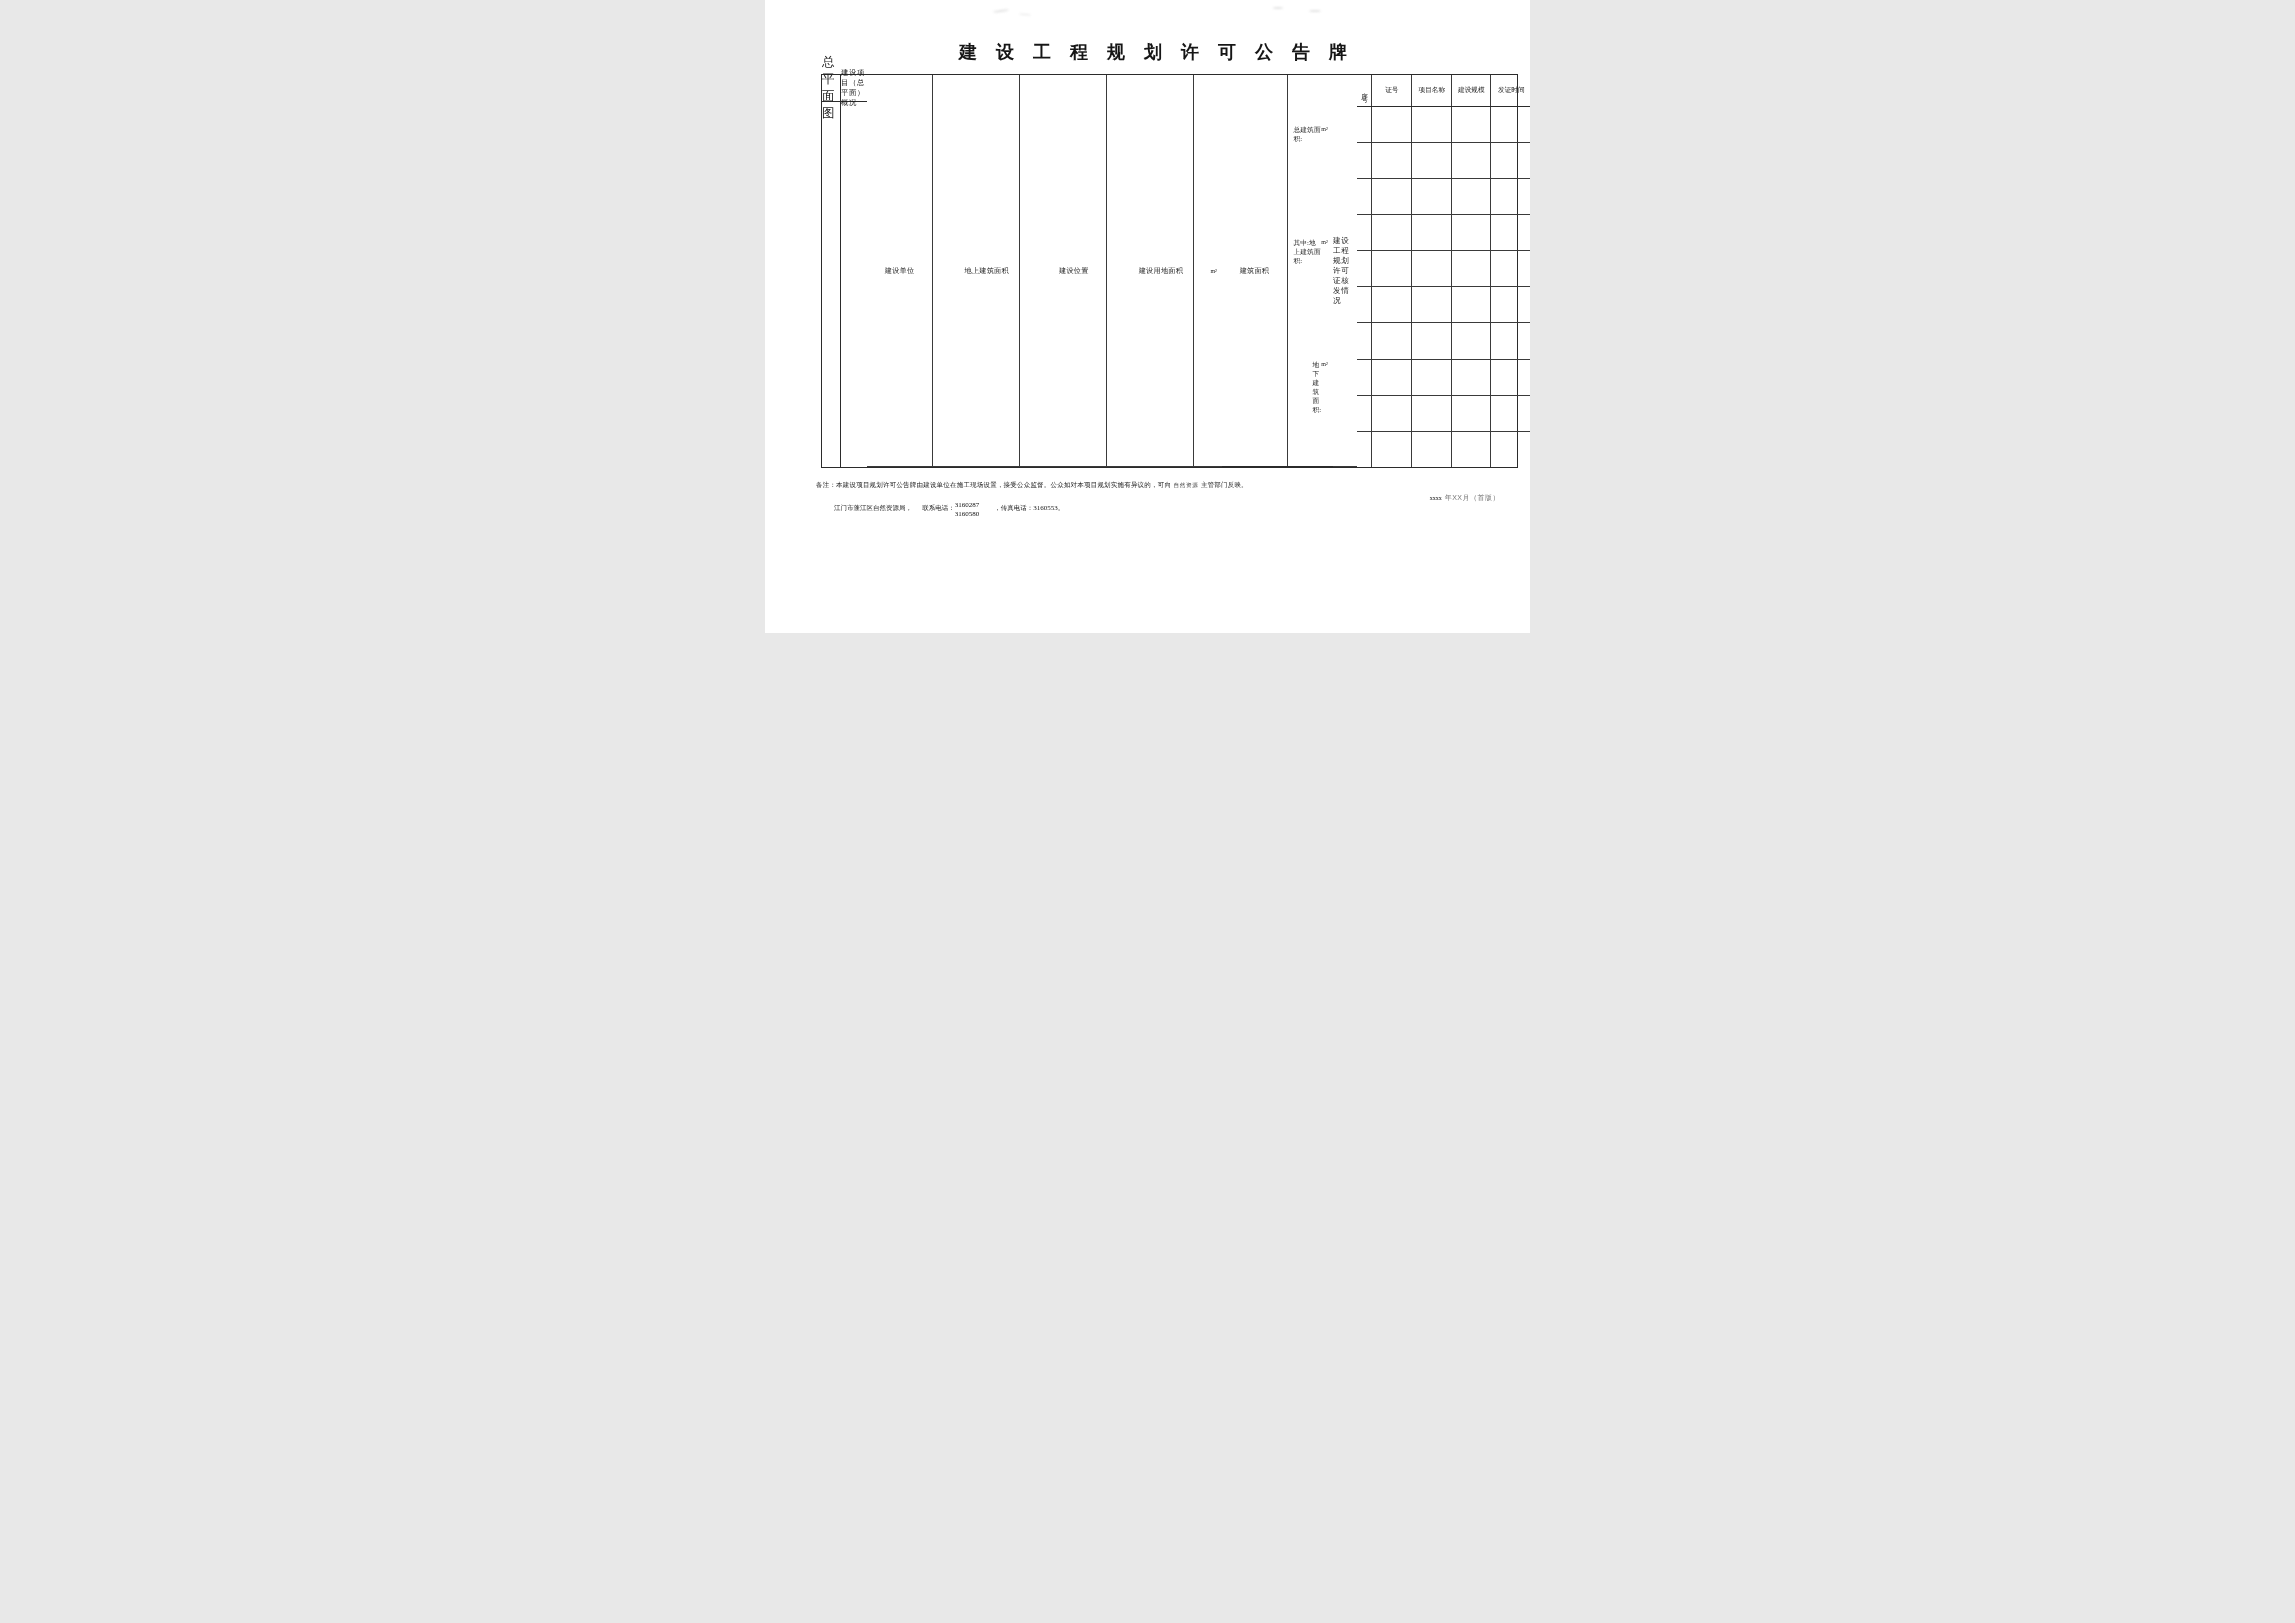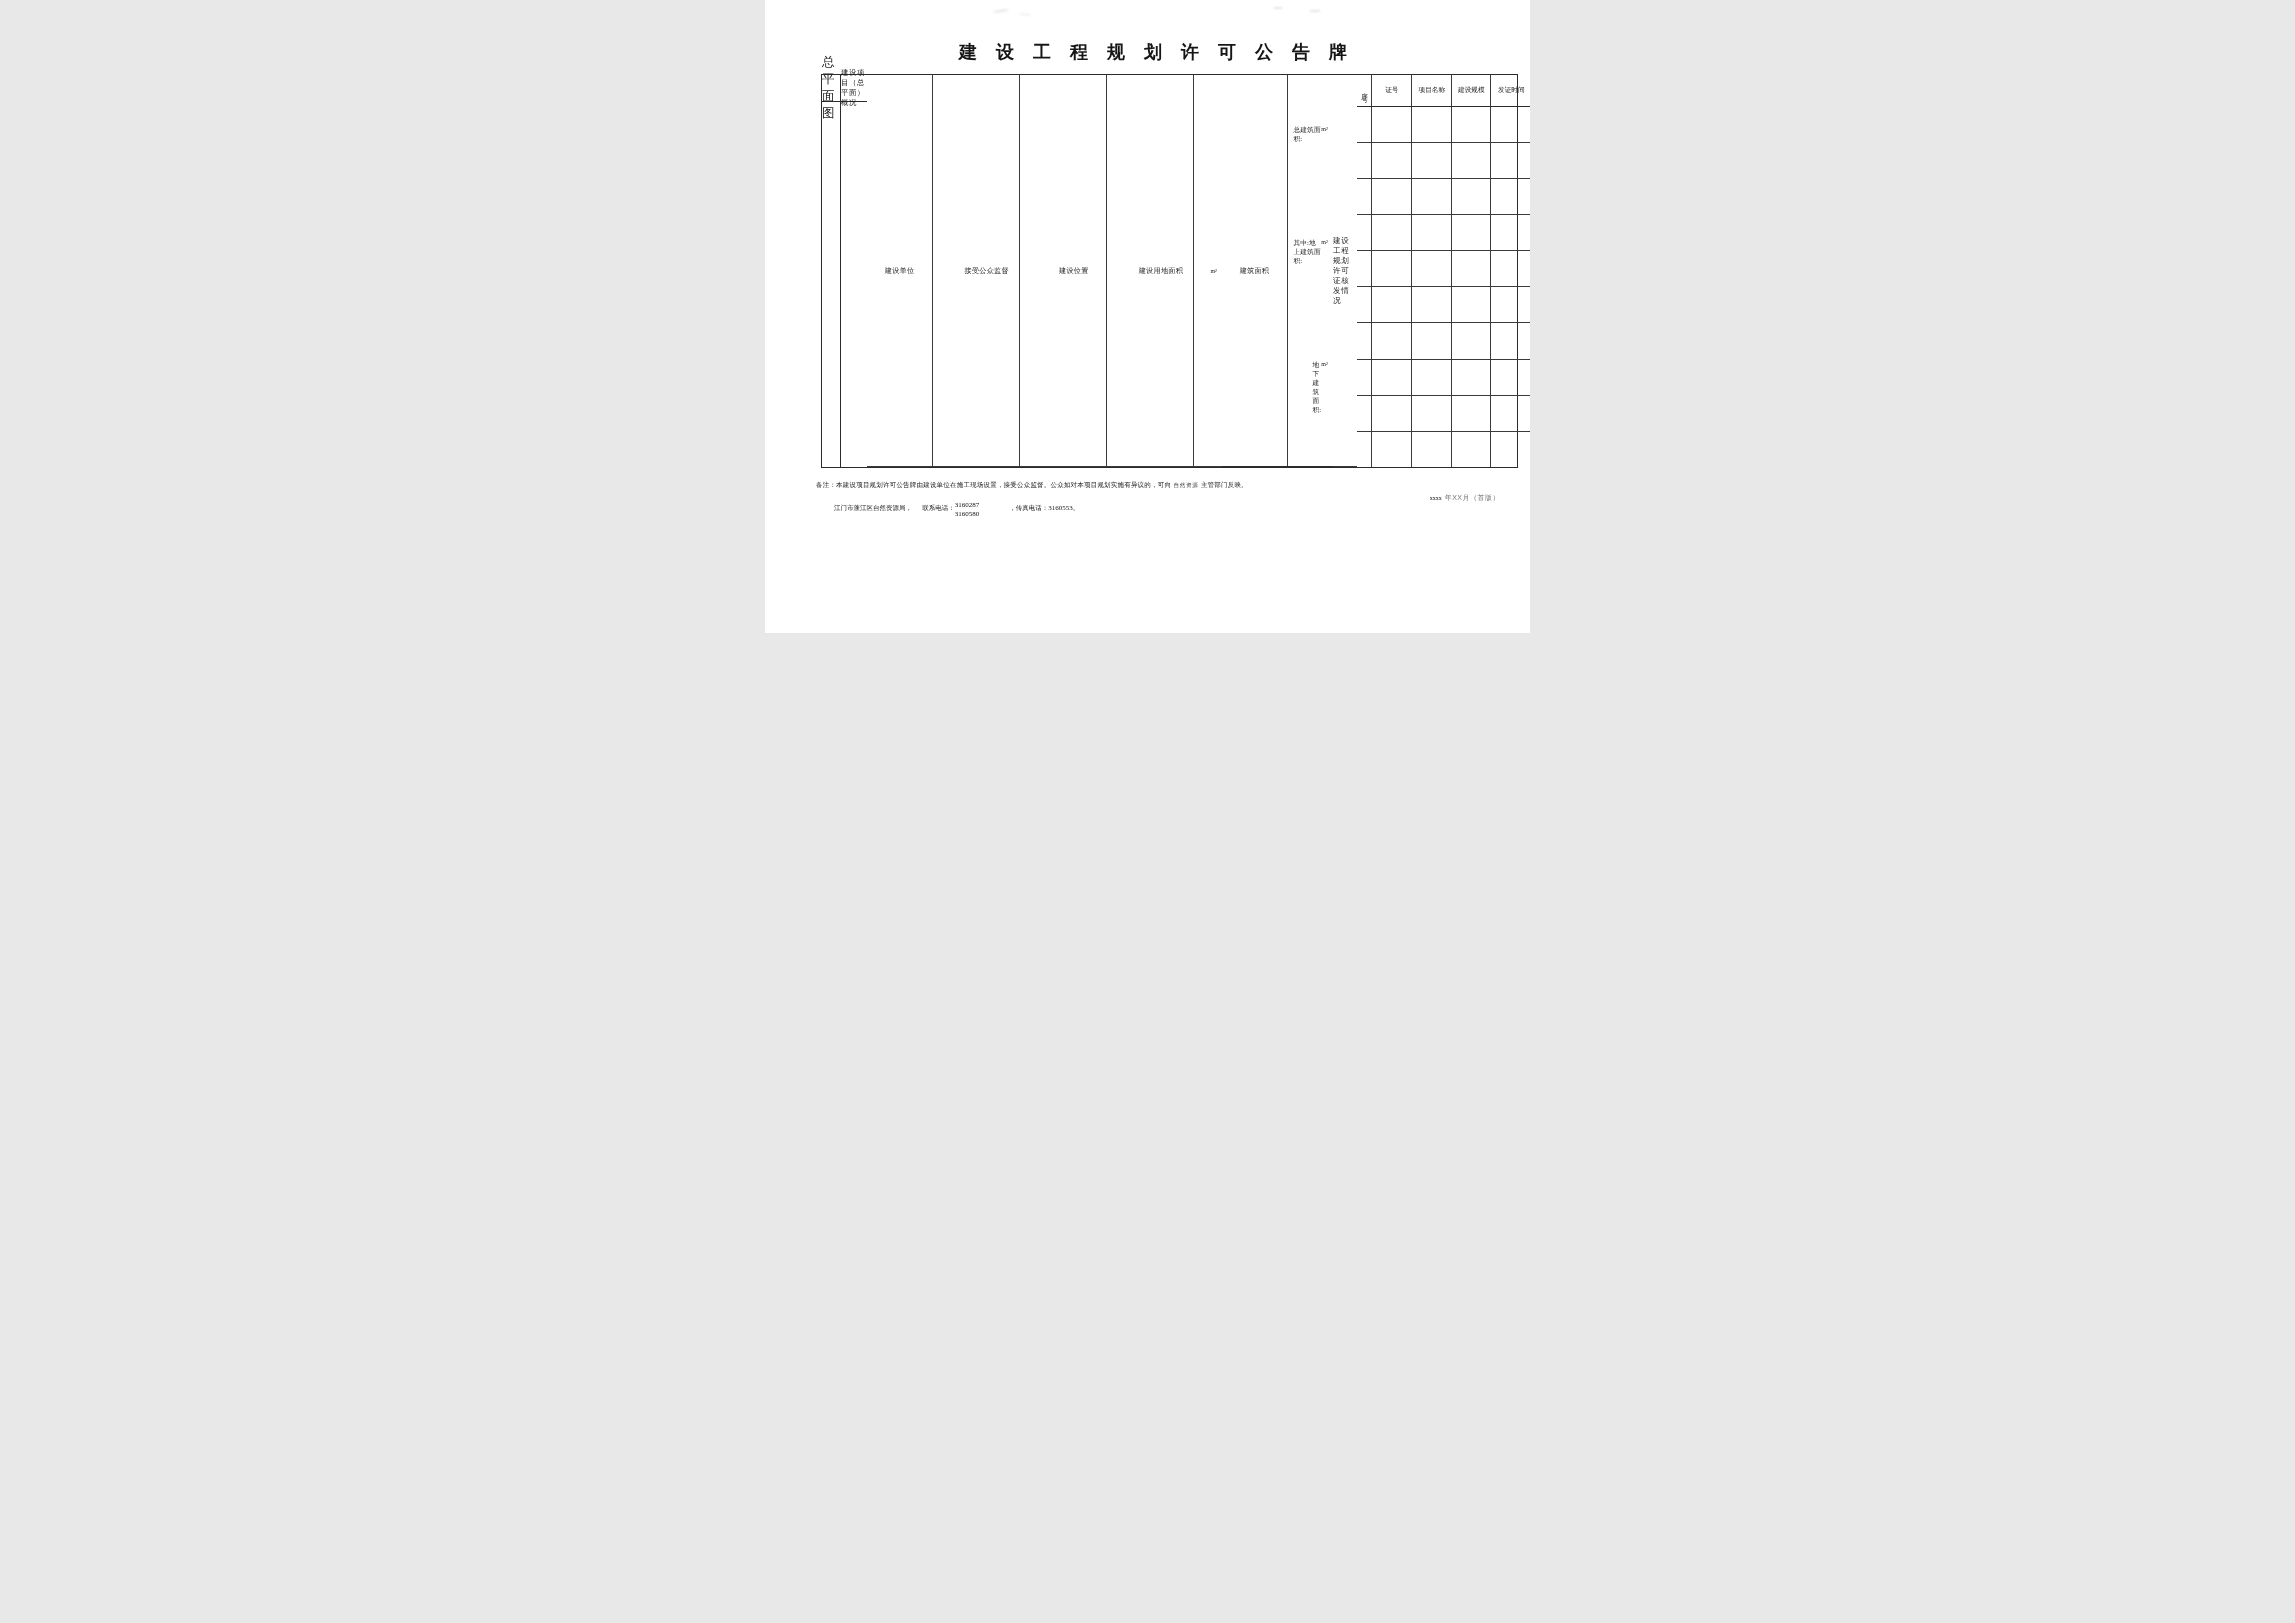--- a/index.html
+++ b/index.html
@@ -88,21 +88,21 @@
   .note-small{font-size:5.6px;letter-spacing:0.7px;margin:0 2.3px;color:#333;}
   .contact-line{
     position:absolute;left:69px;top:500px;
     font-size:6.5px;color:#1a1a1a;white-space:nowrap;
   }
   .contact-label{margin-left:10.2px;}
   .phones{
     display:inline-block;vertical-align:middle;
     font-family:"Liberation Serif","DejaVu Serif",serif;
     font-size:7px;line-height:1.25;color:#111;
-    margin-right:30px;transform:translateY(0.9px);
+    margin-right:15px;transform:translateY(0.9px);
   }
   .phones div{text-align:left;}
   .fax-num{font-family:"Liberation Serif","DejaVu Serif",serif;font-size:7px;}
   .version-line{
     position:absolute;right:30px;top:493px;white-space:nowrap;
   }
   .vx{font-family:"Liberation Serif","DejaVu Serif",serif;font-size:6px;color:#111;margin-right:2.8px;}
   .vt{font-family:"Liberation Sans","DejaVu Sans",sans-serif;font-size:7px;color:#757575;letter-spacing:0.5px;}
 </style>
 </head>
@@ -132,21 +132,21 @@
       <div class="rp-header">建设项目（总平面）概况</div>
 
       <div class="field-row">
         <div class="f-label">建设单位</div>
         <div class="f-value">
             <span class="unit"></span>
           </div>
       </div>
 
       <div class="field-row">
-        <div class="f-label">接受公众监督</div>
+        <div class="f-label">地上建筑面积</div>
         <div class="f-value">
             <span class="unit"></span>
           </div>
       </div>
 
       <div class="field-row">
         <div class="f-label">建设位置</div>
         <div class="f-value">
             <span class="unit"></span>
           </div>

